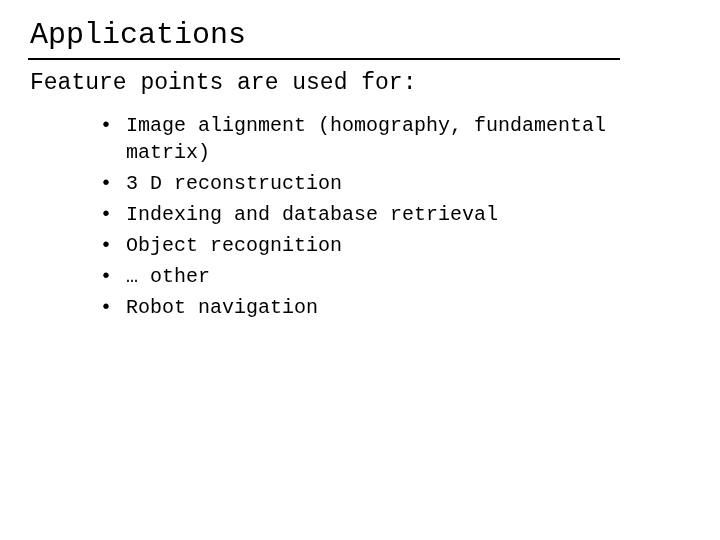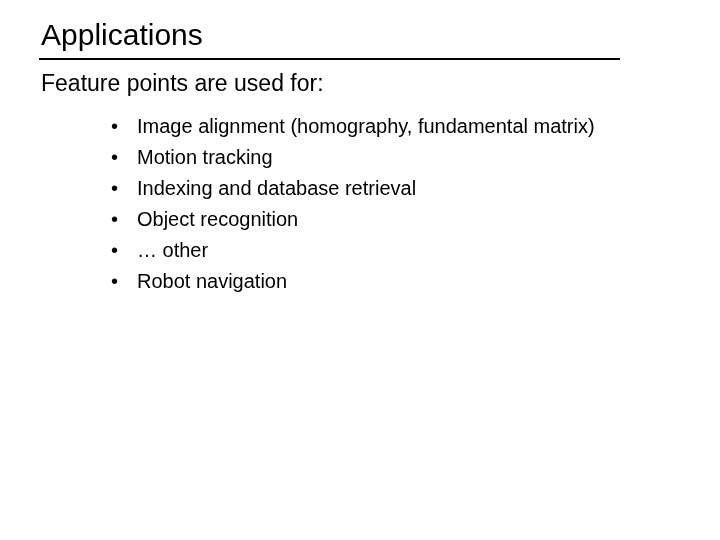--- a/index.html
+++ b/index.html
@@ -8,22 +8,23 @@
     width: 720px;
     height: 540px;
     background: #ffffff;
     font-family: Arial, Helvetica, sans-serif;
     color: #000000;
   }
   .slide {
     box-sizing: border-box;
     width: 648px;
     height: 540px;
-    padding: 18px 28px 28px 39px;
+    padding: 18px 28px 28px 28px;
     position: relative;
+    font-family: Liberation Mono, monospace;
   }
   .title {
     font-size: 30px;
     font-weight: 400;
     margin: 0 0 6px 2px;
     letter-spacing: 0px;
   }
   .rule {
     border: none;
     border-top: 2px solid #000;
@@ -58,19 +59,19 @@
 </style>
 </head>
 <body>
 
 <div class="slide">
   <h1 class="title">Applications</h1>
   <hr class="rule">
   <div class="intro">Feature points are used for:</div>
   <ul class="bullets">
     <li>Image alignment (homography, fundamental matrix)</li>
-    <li>Motion tracking</li>
+    <li>3 D reconstruction</li>
     <li>Indexing and database retrieval</li>
     <li>Object recognition</li>
     <li>… other</li>
     <li>Robot navigation</li>
   </ul>
 </div>
 
 </body></html>

